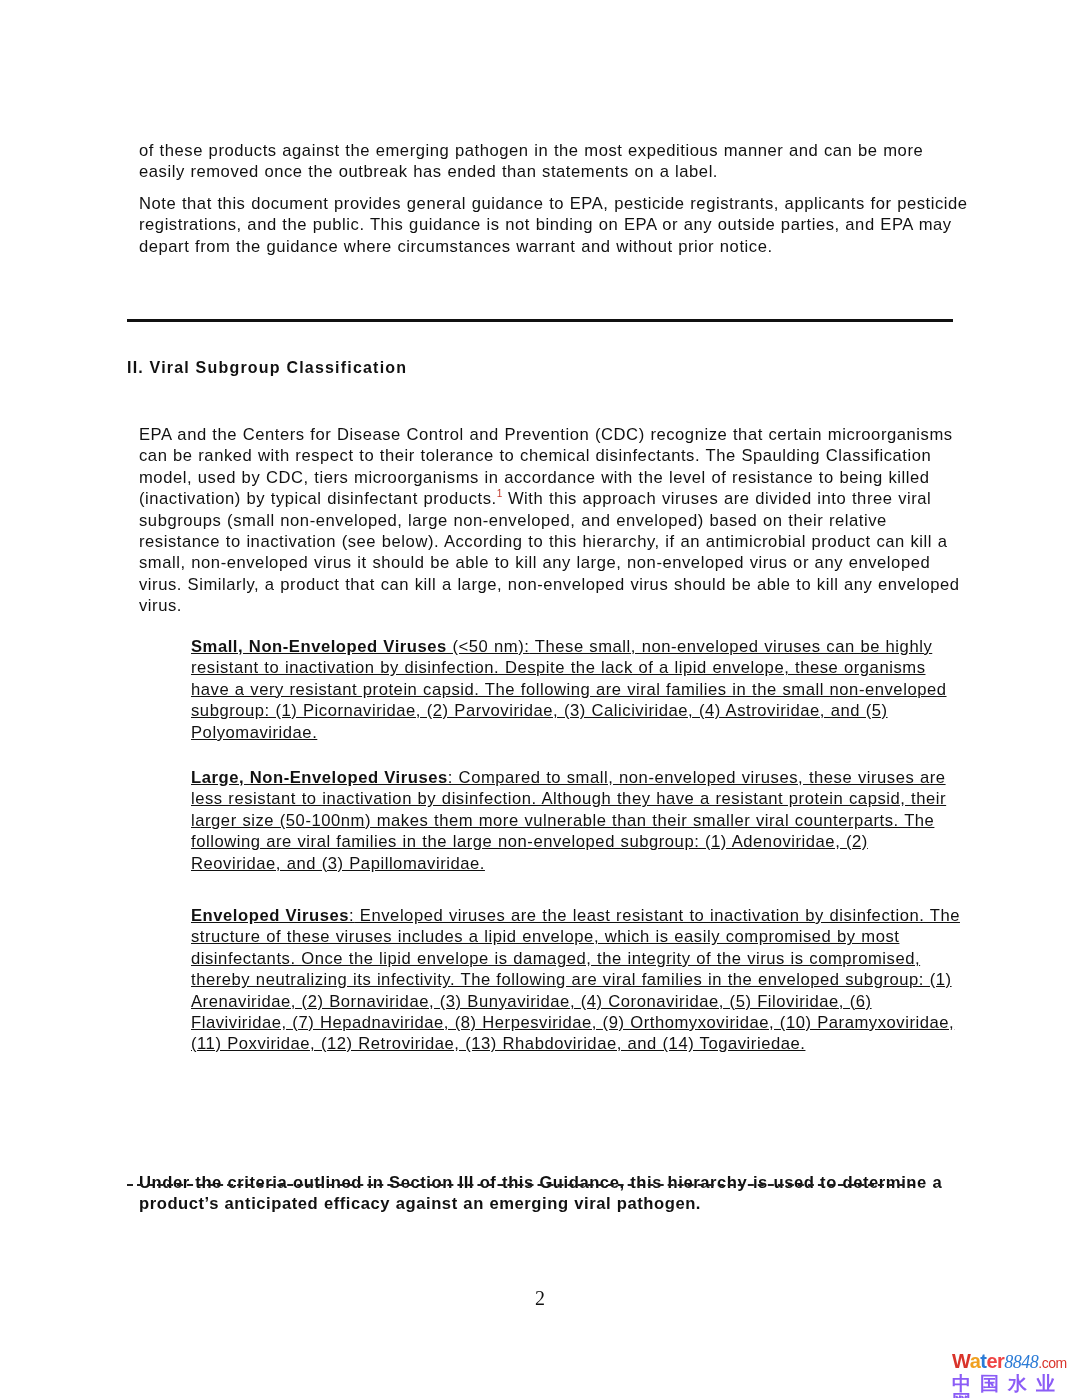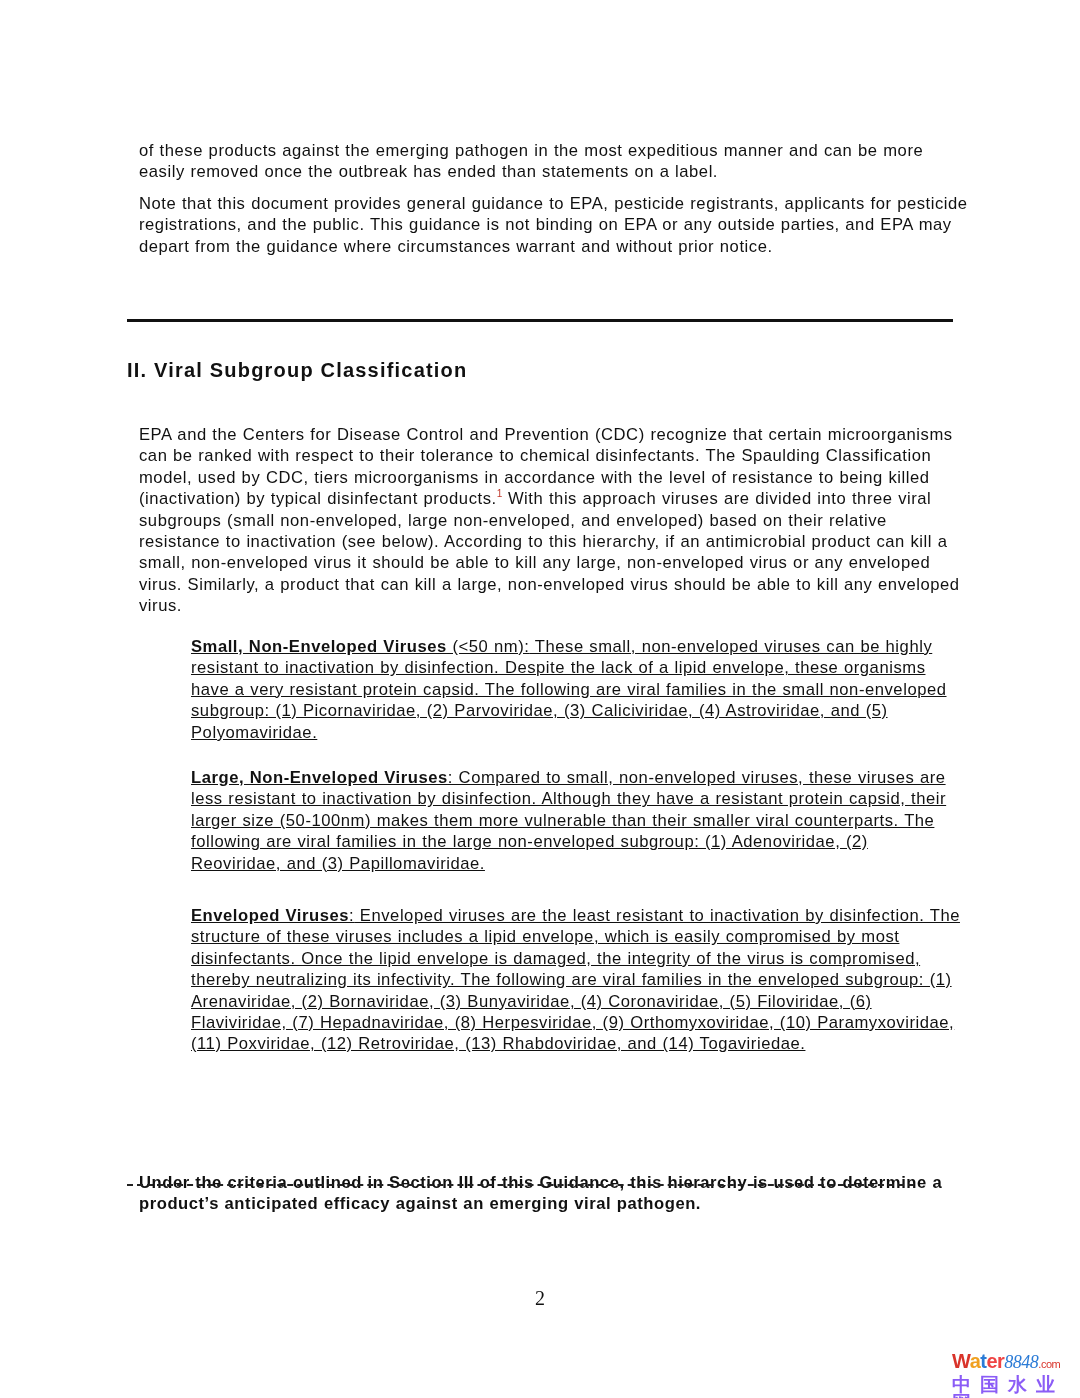--- a/index.html
+++ b/index.html
@@ -1,31 +1,31 @@
 <!DOCTYPE html>
 <html><head>
 <meta charset="utf-8">
 <style>
   html, body { margin: 0; padding: 0; background: #ffffff; }
   body { width: 1080px; height: 1398px; position: relative; overflow: hidden; color: #111; }
   .txt { font-family: "Liberation Sans", sans-serif; font-size: 16.6px; line-height: 21.4px; letter-spacing: 0.55px; word-spacing: 0.5px; }
   .para { position: absolute; left: 127px; width: 830px; margin: 12px; }
   .sub { position: absolute; left: 191px; width: 770px; margin: 0; text-decoration: underline; }
   .rule { position: absolute; left: 127px; top: 319px; width: 826px; height: 3px; background: #111; }
-  .heading { position: absolute; left: 127px; top: 359px; margin: 0; font-family: "Liberation Sans", sans-serif; font-weight: bold; font-size: 20px; letter-spacing: 1.2px; }
+  .heading { position: absolute; left: 127px; top: 359px; margin: 0; font-family: "Liberation Sans", sans-serif; font-weight: bold; font-size: 16px; letter-spacing: 1.2px; }
   .term { font-weight: bold; text-decoration: underline; }
   .u { text-decoration: underline; }
   sup.fn { font-size: 10px; color: #c0392b; vertical-align: super; line-height: 0; letter-spacing: 0; }
   .footline { position: absolute; left: 127px; top: 1184px; width: 787px; height: 0; border-top: 2px dashed #222; }
   .pagenum { position: absolute; left: 0; width: 1080px; top: 1287px; text-align: center; font-family: "Liberation Serif", serif; font-size: 20px; }
   .wm { position: absolute; left: 952px; top: 1350px; width: 120px; height: 44px; }
   .wm-top { font-family: "Liberation Sans", sans-serif; font-weight: bold; font-size: 20px; line-height: 22px; letter-spacing: -0.5px; white-space: nowrap; }
   .wm-top .c1 { color: #d9342b; } .wm-top .c2 { color: #f0a020; } .wm-top .c3 { color: #2b7bd6; } .wm-top .c4 { color: #ef4444; }
   .wm-num { font-family: "Liberation Serif", serif; font-style: italic; font-weight: normal; color: #2b7bd6; font-size: 18px; }
-  .wm-com { font-size: 11px; color: #d9342b; font-weight: normal; }
+  .wm-com { font-size: 14px; color: #d9342b; font-weight: normal; }
   .wm-cn { font-family: "DejaVu Sans", sans-serif; font-size: 19px; color: #8b5cf6; letter-spacing: 9px; line-height: 18px; font-weight: bold; }
 </style>
 </head>
 <body>
 
 <p class="para txt" style="top:128px;">of these products against the emerging pathogen in the most expeditious manner and can be more easily removed once the outbreak has ended than statements on a label.</p>
 <p class="para txt" style="top:181px;">Note that this document provides general guidance to EPA, pesticide registrants, applicants for pesticide registrations, and the public. This guidance is not binding on EPA or any outside parties, and EPA may depart from the guidance where circumstances warrant and without prior notice.</p>
 
 <div class="rule"></div>
 

